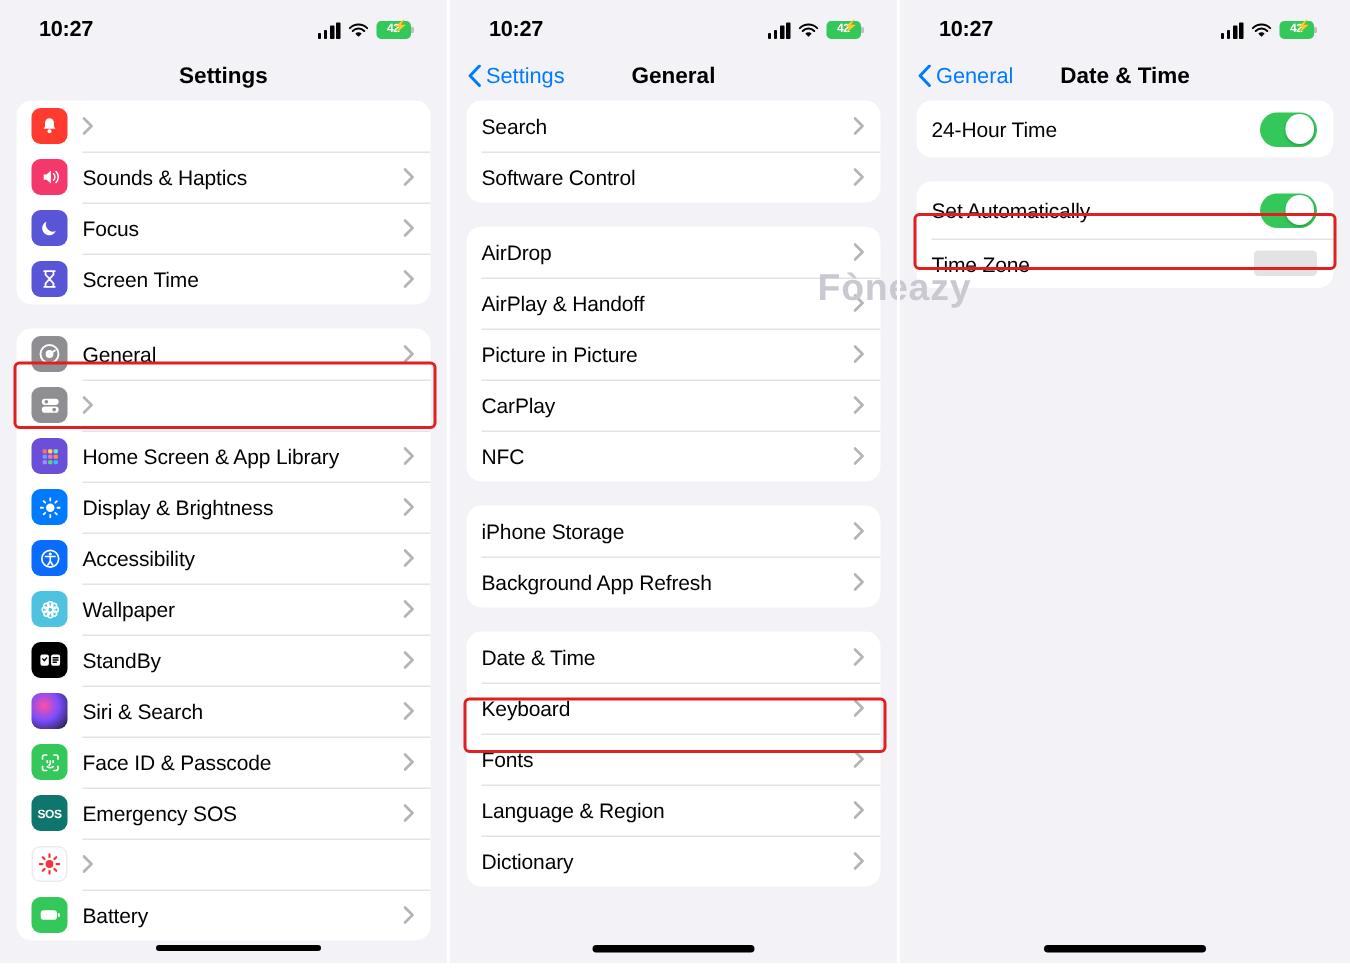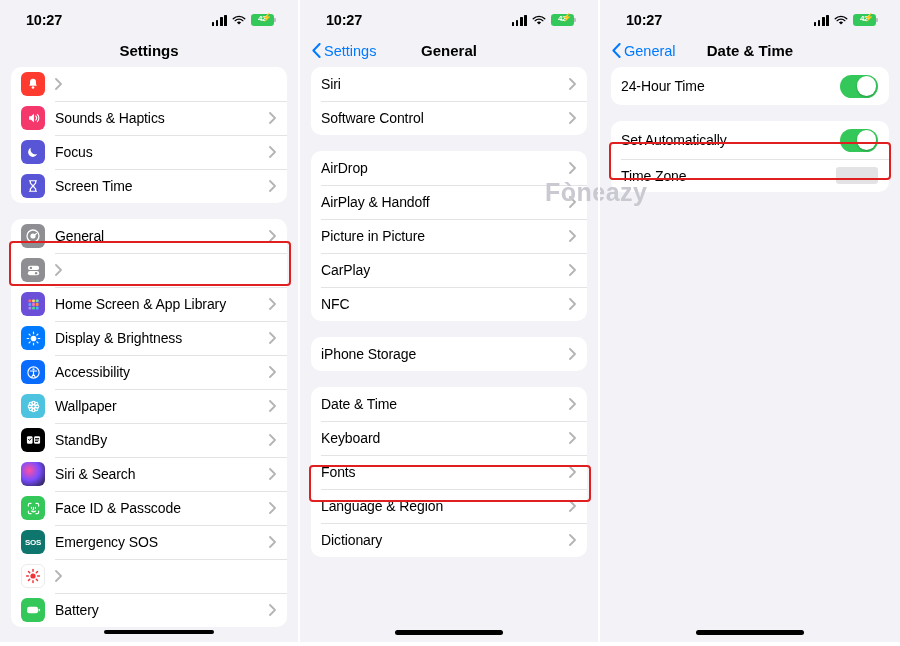--- a/index.html
+++ b/index.html
@@ -409,21 +409,21 @@
             <path d="M7.6 1 1.4 7.5l6.2 6.5" stroke="#007aff" stroke-width="2" fill="none" stroke-linecap="round" stroke-linejoin="round"></path>
           </svg>
         <span>Settings</span>
       </span>
       <div class="nav-title">General</div>
     </div>
 
     <div class="content">
       <div class="group">
         <div class="row">
-          <span class="label">Siri</span>
+          <span class="label">Search</span>
           <svg class="chev" viewBox="0 0 7 12">
               <path d="M1 1l5 5-5 5" stroke="#3c3c43" stroke-width="1.8" fill="none" stroke-linecap="round" stroke-linejoin="round"></path>
             </svg>
         </div>
         <div class="row">
           <span class="label">Software Control</span>
           <svg class="chev" viewBox="0 0 7 12">
               <path d="M1 1l5 5-5 5" stroke="#3c3c43" stroke-width="1.8" fill="none" stroke-linecap="round" stroke-linejoin="round"></path>
             </svg>
         </div>
@@ -458,20 +458,26 @@
           <span class="label">NFC</span>
           <svg class="chev" viewBox="0 0 7 12">
               <path d="M1 1l5 5-5 5" stroke="#3c3c43" stroke-width="1.8" fill="none" stroke-linecap="round" stroke-linejoin="round"></path>
             </svg>
         </div>
       </div>
 
       <div class="group">
         <div class="row">
           <span class="label">iPhone Storage</span>
+          <svg class="chev" viewBox="0 0 7 12">
+              <path d="M1 1l5 5-5 5" stroke="#3c3c43" stroke-width="1.8" fill="none" stroke-linecap="round" stroke-linejoin="round"></path>
+            </svg>
+        </div>
+        <div class="row">
+          <span class="label">Background App Refresh</span>
           <svg class="chev" viewBox="0 0 7 12">
               <path d="M1 1l5 5-5 5" stroke="#3c3c43" stroke-width="1.8" fill="none" stroke-linecap="round" stroke-linejoin="round"></path>
             </svg>
         </div>
       </div>
 
       <div class="group">
         <div class="row">
           <span class="label">Date &amp; Time</span>
           <svg class="chev" viewBox="0 0 7 12">

